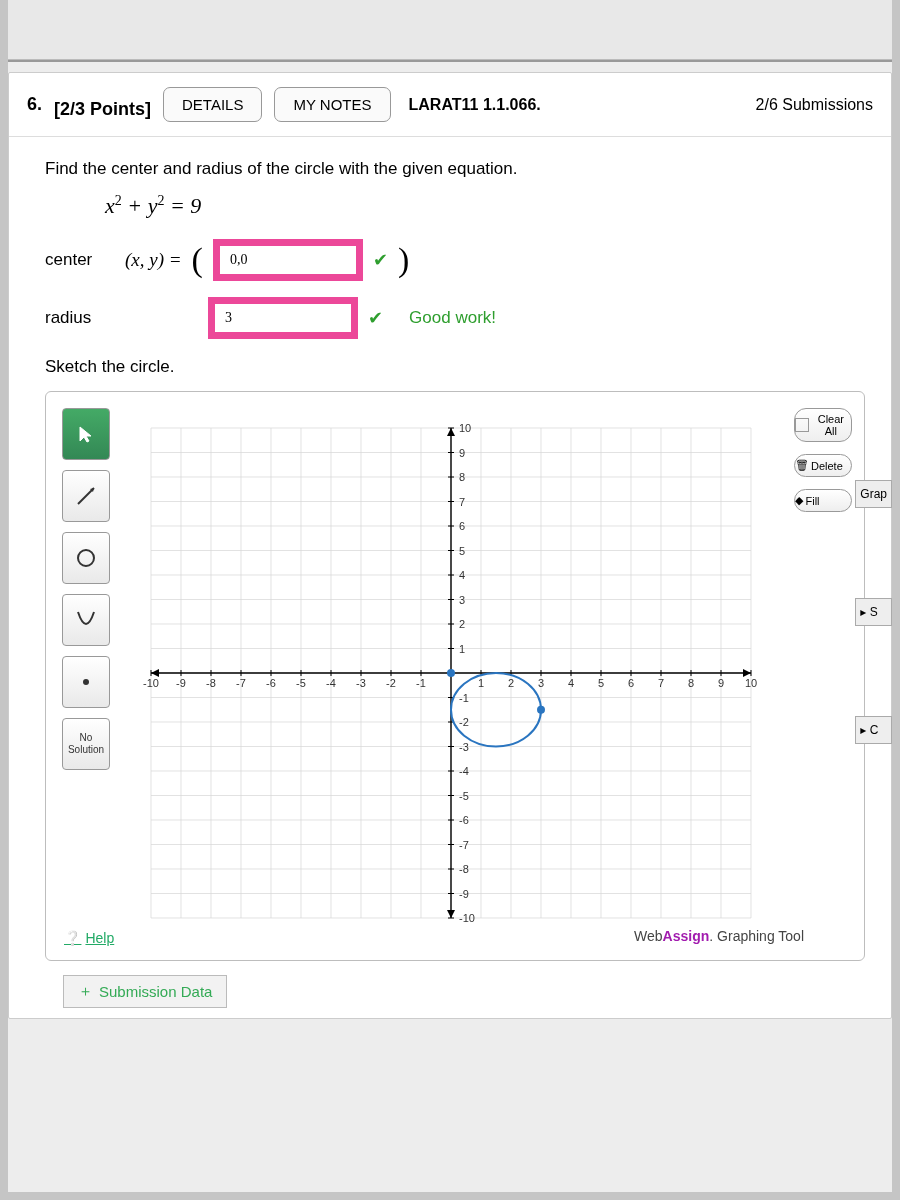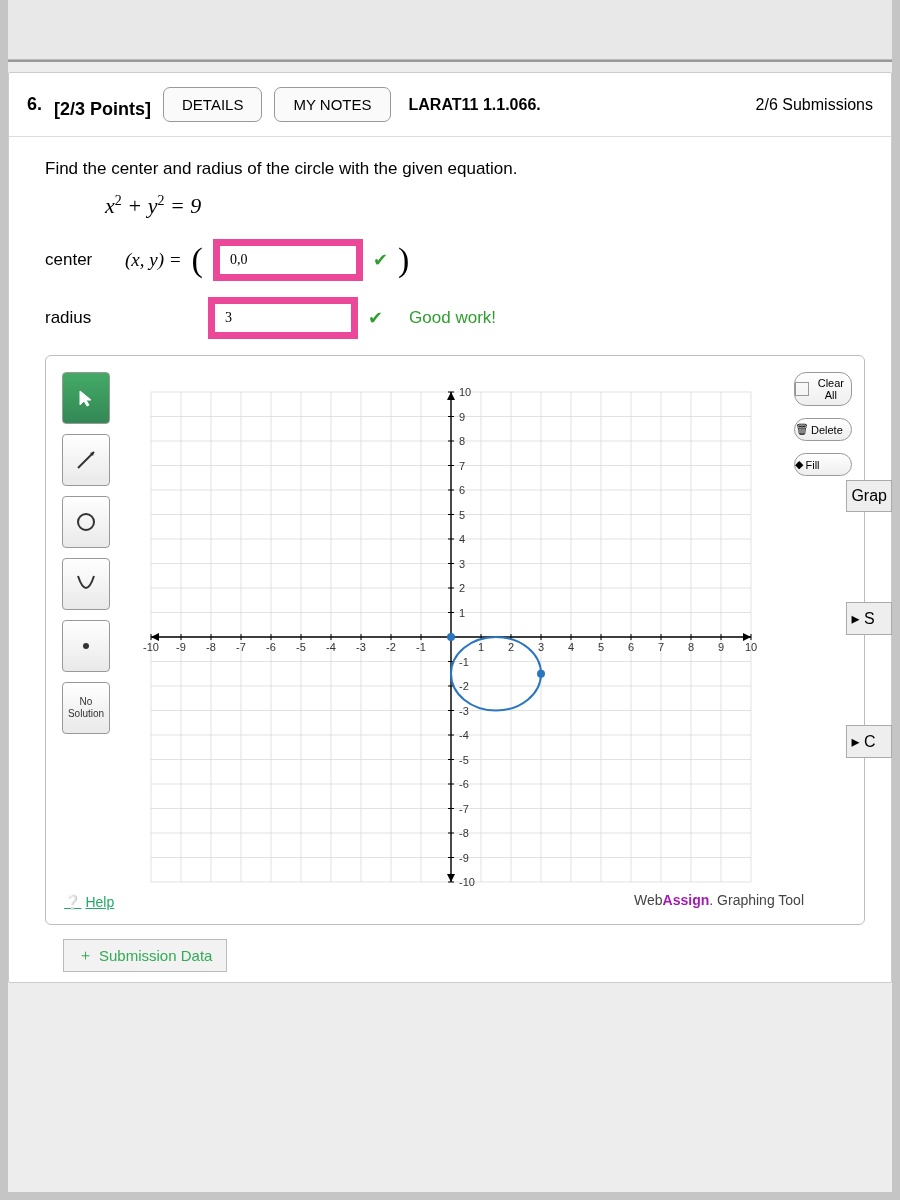--- a/index.html
+++ b/index.html
@@ -109,21 +109,21 @@
       right: 12px; top: 16px;
       display: flex; flex-direction: column; gap: 12px;
     }
     .rtool {
       width: 58px; border: 1px solid #999; border-radius: 12px;
       background: linear-gradient(#fff,#eee);
       padding: 4px 0; text-align: center; font-size: 11px; cursor: pointer;
       display:flex; flex-direction:row; align-items:center; gap:2px;
     }
     .rtool .ico { width: 14px; height:14px; border:1px solid #999; }
-    .side-tab { border:1px solid #aaa; background:#eee; font-size:16px; padding:6px 4px; margin-bottom:50px; }
+    .side-tab { border:1px solid #aaa; background:#eee; font-size:12px; padding:6px 4px; margin-bottom:50px; }
     .help-link { position:absolute; left:18px; bottom:14px; color:#2a6; text-decoration:underline; font-size:14px; display:flex; align-items:center; gap:4px; cursor:pointer; }
     .wa-credit { position:absolute; right:60px; bottom:16px; font-size:14px; color:#444; }
     .wa-credit b { color:#a21caf; }
     .sub-data-toggle {
       margin: 14px 0 0 18px;
       border:1px solid #bbb; background:#f2f2f2; padding:6px 14px;
       font-size:15px; cursor:pointer; display:inline-flex; align-items:center; gap:6px;
       color:#3a5;
     }
     svg text { font-family: Arial; font-size: 11px; fill: #333; }
@@ -160,20 +160,21 @@
         </div>
 
         <div class="answer-row">
           <span class="answer-label">radius</span>
           <span style="width:73px"></span>
           <input class="ans-input" value="3" style="">
           <span class="check">✔</span>
           <span class="good-work">Good work!</span>
         </div>
 
+        <div class="sketch-label">Sketch the circle.</div>
 
         <div class="graph-frame">
 
           <div class="toolbar-left">
             <div class="tool-btn selected">
               <svg width="18" height="18">
                   <path d="M3 2 L3 16 L7 12 L10 17 L12 16 L9 11 L14 11 Z" fill="#fff" stroke="#fff"></path>
                 </svg>
             </div>
             <div class="tool-btn">

